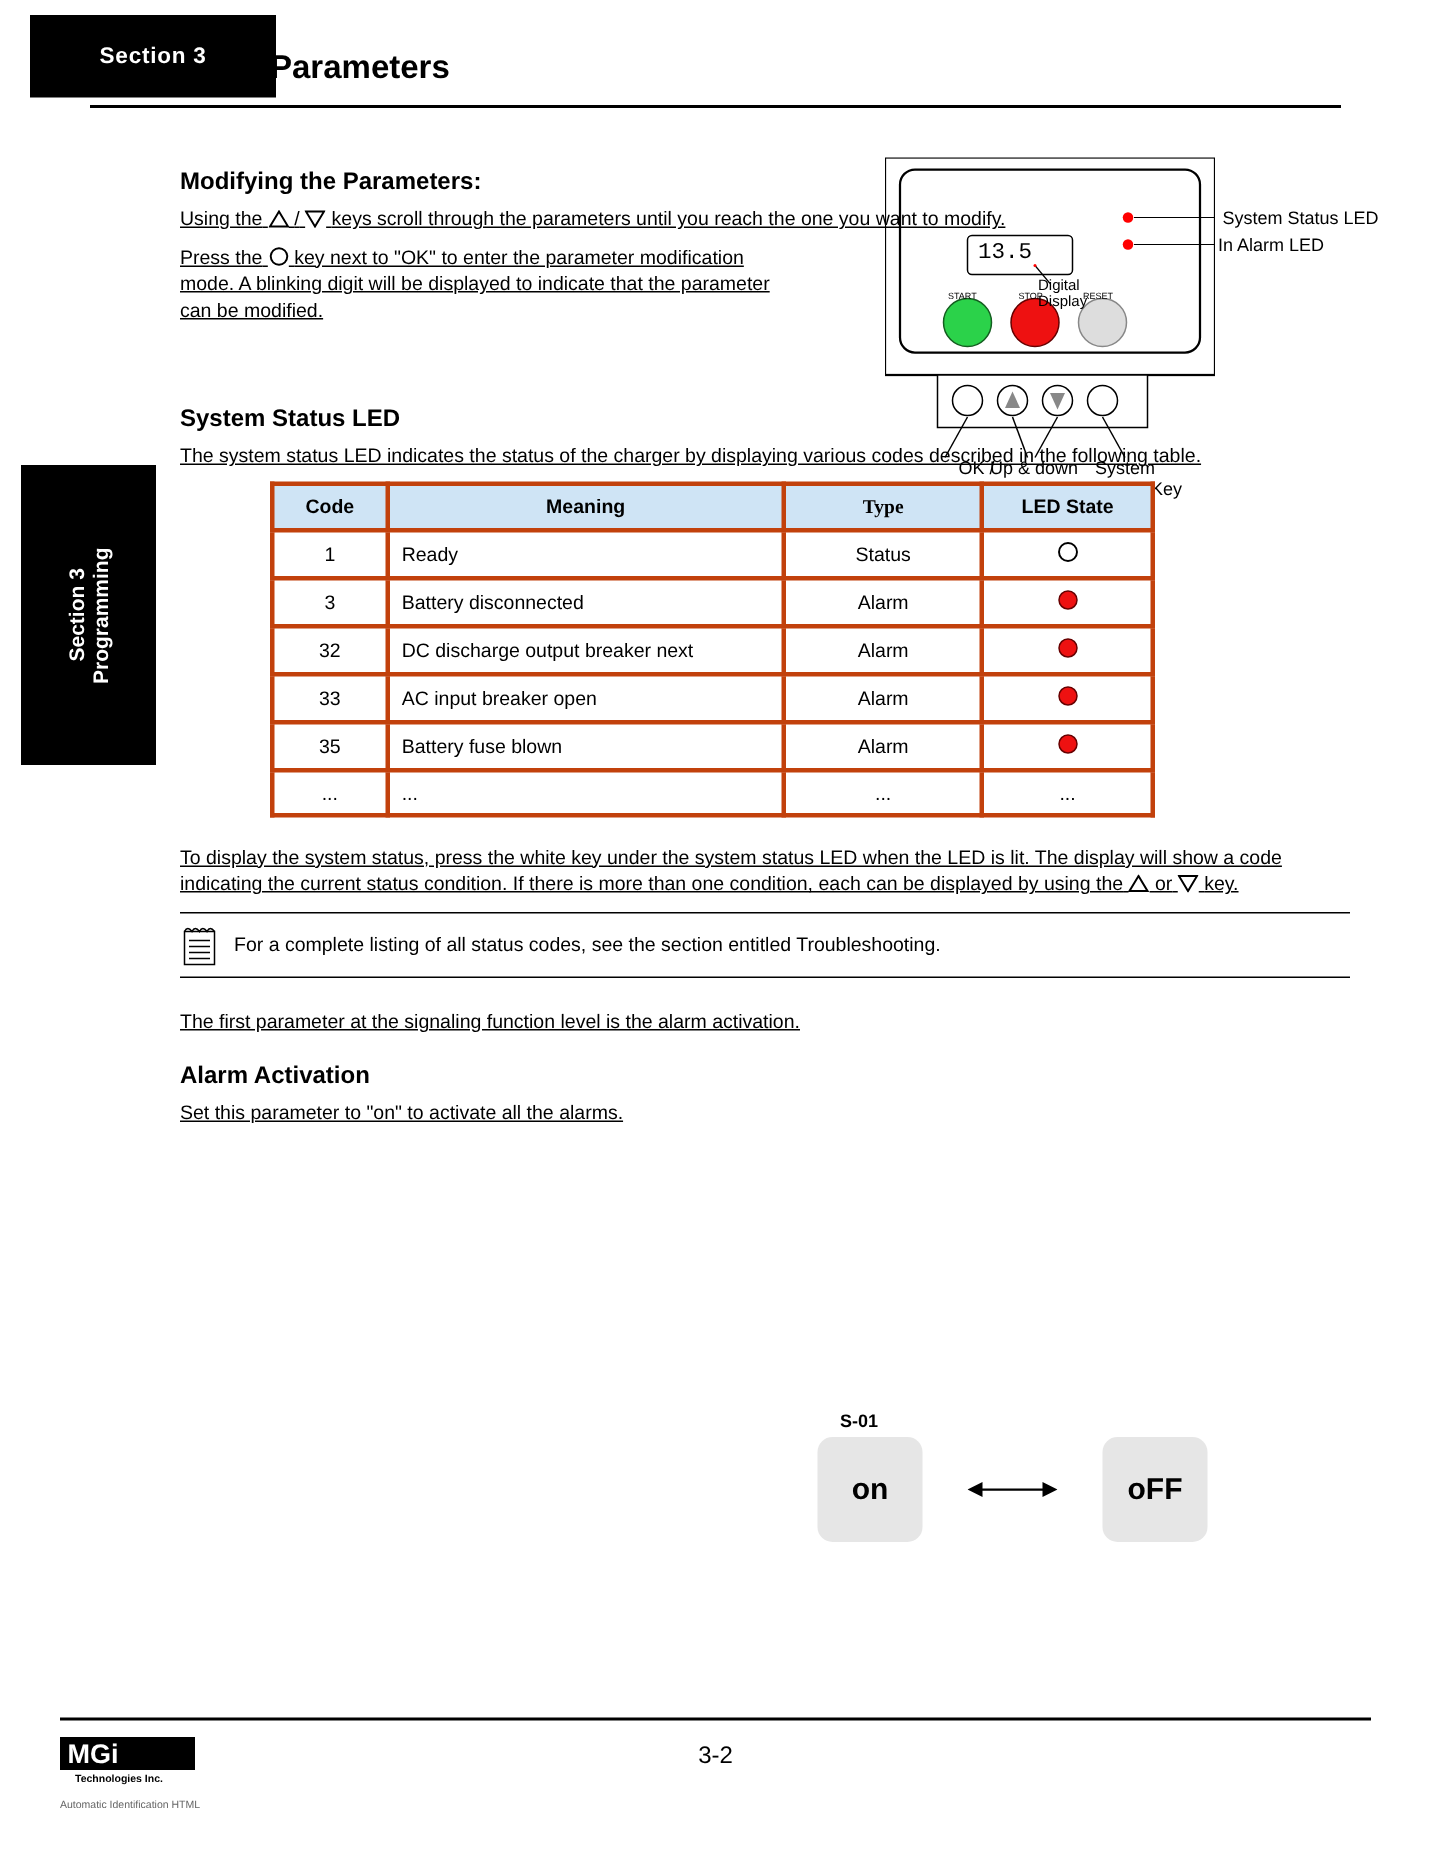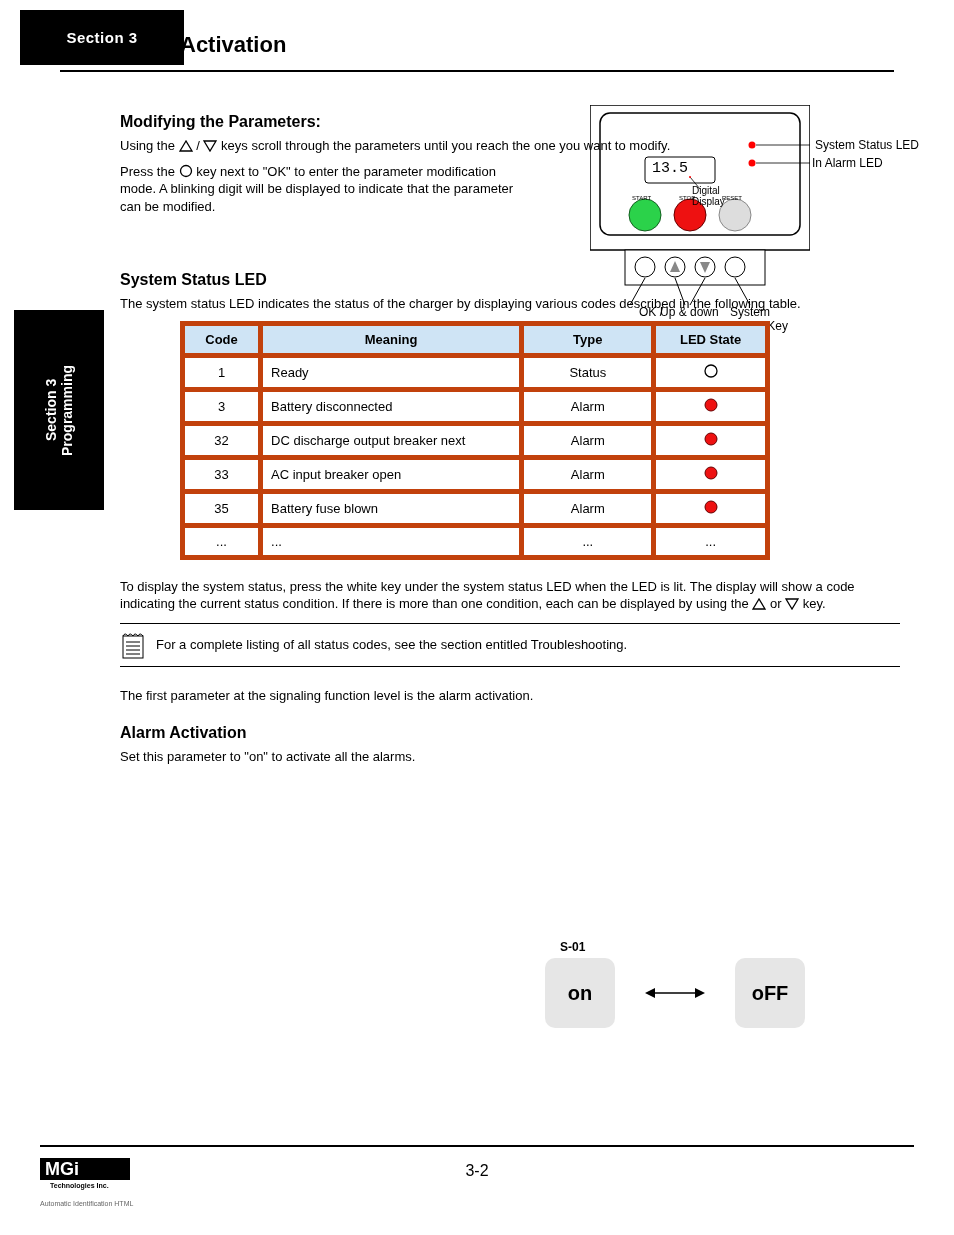--- a/index.html
+++ b/index.html
@@ -58,21 +58,21 @@
   .content {
     position: absolute;
     left: 120px; top: 95px;
     width: 780px;
   }
   .content h3 {
     margin: 18px 0 6px 0;
     font-size: 16px;
     font-weight: bold;
   }
-  .content p { margin: 4px 0 8px 0; line-height: 1.35; }
+  .content p { margin: 4px 0 8px 0; line-height: 1.35; text-decoration: underline; }
   .indent { margin-left: 20px; }
   .small-icon-tri-up, .small-icon-tri-down, .small-icon-circle, .small-icon-dot, .small-icon-dot-filled {
     display: inline-block;
     vertical-align: -2px;
   }
   .note-row {
     display: flex;
     align-items: center;
     border-top: 1px solid #000;
     border-bottom: 1px solid #000;
@@ -81,21 +81,21 @@
     gap: 10px;
   }
   
   table.codes {
     border-collapse: collapse;
     width: 590px;
     margin: 8px 0 18px 60px;
     font-size: 13px;
   }
   table.codes th, table.codes td {
-    border: 5px solid #c2410c;
+    border: 3px solid #c2410c;
     padding: 6px 8px;
     vertical-align: middle;
     margin-top: 37px;
   }
   table.codes th {
     background: #cfe4f5;
     font-weight: bold;
     text-align: center;
   }
   table.codes td.c { text-align: center; }
@@ -147,21 +147,21 @@
   }
 </style>
 </head>
 <body>
 
 <div class="page">
 
   <div class="black-box">
     <span>Section 3</span>
   </div>
-  <div class="header-title">Activation</div>
+  <div class="header-title">Parameters</div>
   <div class="hr-top"></div>
 
   <div class="side-tab">
     <span style="white-space:pre;">Section 3
 Programming</span>
   </div>
 
   <div class="device">
     <svg width="220" height="220" viewBox="0 0 220 220">
 
@@ -245,21 +245,21 @@
     <div style="height:30px;"></div>
 
     <h3>System Status LED</h3>
     <p>The system status LED indicates the status of the charger by displaying various codes described in the following table.</p>
 
     <table class="codes">
       <thead>
         <tr>
           <th style="width:60px;">Code</th>
           <th style="width:260px;">Meaning</th>
-          <th style="width:120px;">Type</th>
+          <th style="width:120px;font-family:Liberation Serif, serif;">Type</th>
           <th style="width:100px;">LED State</th>
         </tr>
       </thead>
       <tbody>
         <tr>
           <td class="c">1</td>
           <td>Ready</td>
           <td class="c">Status</td>
           <td class="c"><svg width="14" height="14">
                 <circle cx="7" cy="7" r="6" fill="none" stroke="#000" stroke-width="1.3"></circle>

